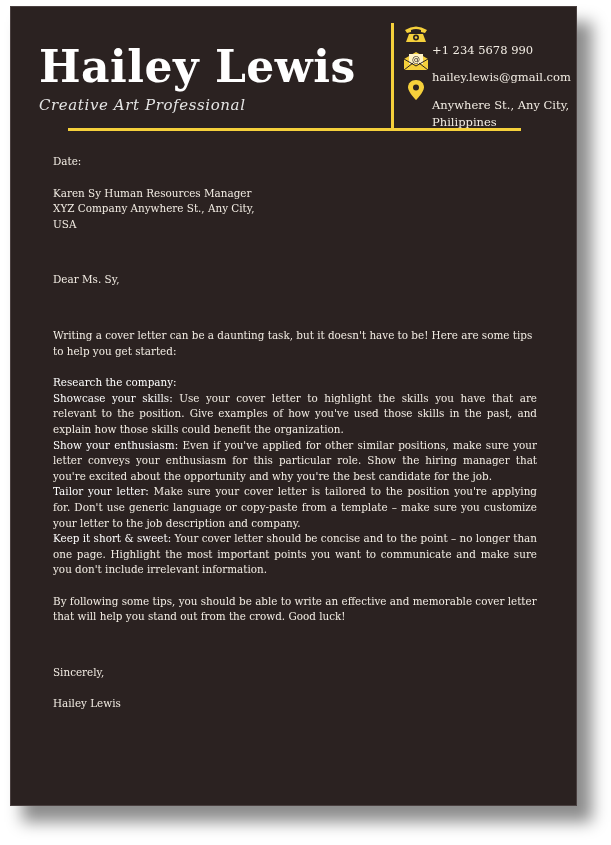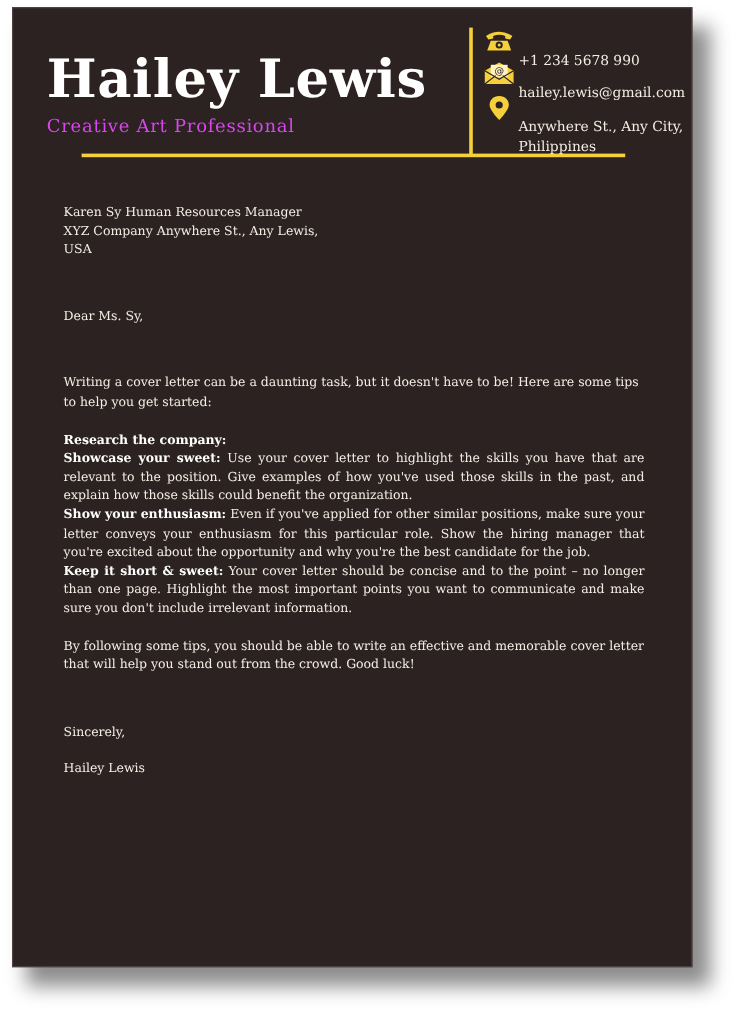--- a/index.html
+++ b/index.html
@@ -16,38 +16,38 @@
     background: #2b2221; border: 1px solid #4a4040; box-sizing: border-box;
     color: #f3ede4;
   }
   .name {
     position: absolute; left: 28px; top: 34px;
     font-family: "DejaVu Serif", serif; font-weight: bold; font-size: 44px;
     letter-spacing: 0.5px; color: #ffffff; white-space: nowrap;
   }
   .subtitle {
     position: absolute; left: 28px; top: 89px;
-    font-family: "DejaVu Serif", serif; font-size: 15px;
-    color: #d946ef; letter-spacing: 0.6px; white-space: nowrap;
+    font-family: "DejaVu Serif", serif; font-style: italic; font-size: 15px;
+    color: #e5e5e5; letter-spacing: 0.6px; white-space: nowrap;
   }
   .vline { position: absolute; left: 380px; top: 16px; width: 3px; height: 107px; background: #f5d03b; }
   .hline { position: absolute; left: 57px; top: 121px; width: 453px; height: 3px; background: #f5d03b; }
   .contact { position: absolute; left: 392px; font-size: 11.5px; color: #f3ede4; white-space: nowrap; }
   .contact .ic { position: absolute; left: 0; top: 0; width: 26px; height: 20px; }
   .contact .txt { position: absolute; left: 29px; top: 18px; line-height: 17px; }
   .c-phone { top: 17px; }
   .c-mail { top: 44px; }
   .c-addr { top: 72px; }
   .body {
     position: absolute; left: 42px; top: 147px; width: 484px;
     font-size: 10.4px; line-height: 15.6px; color: #f3ede4;
   }
   .body p { margin: 0; }
   .body .just { text-align: justify; }
-  .body b { font-weight: bold; color: #ffffff; }
+  .body b { font-weight: normal; color: #ffffff; }
   .gap1 { height: 16px; }
   .gap2 { height: 40px; }
   .gap3 { height: 15px; }
 </style>
 </head>
 <body>
 
 <div class="shadow"></div>
 <div class="page">
 
@@ -89,34 +89,36 @@
         <circle cx="13" cy="8.5" r="3" fill="#2b2221"></circle>
       </svg>
     </span>
     <span class="txt">
       <span>Anywhere St., Any City,</span><br>
       <span>Philippines</span>
     </span>
   </div>
 
   <div class="body">
+    <p>Date:</p>
     <div class="gap1"></div>
     <p>Karen Sy Human Resources Manager</p>
-    <p>XYZ Company Anywhere St., Any Lewis,</p>
+    <p>XYZ Company Anywhere St., Any City,</p>
     <p>USA</p>
     <div class="gap2"></div>
     <p>Dear Ms. Sy,</p>
     <div class="gap2"></div>
     <p>Writing a cover letter can be a daunting task, but it doesn't have to be! Here are some tips to help you get started:</p>
     <div class="gap1"></div>
 
     <p><b>Research the company:</b></p>
 
-    <p class="just"><b>Showcase your sweet:</b><span> Use your cover letter to highlight the skills you have that are relevant to the position. Give examples of how you've used those skills in the past, and explain how those skills could benefit the organization.</span></p>
+    <p class="just"><b>Showcase your skills:</b><span> Use your cover letter to highlight the skills you have that are relevant to the position. Give examples of how you've used those skills in the past, and explain how those skills could benefit the organization.</span></p>
     <p class="just"><b>Show your enthusiasm:</b><span> Even if you've applied for other similar positions, make sure your letter conveys your enthusiasm for this particular role. Show the hiring manager that you're excited about the opportunity and why you're the best candidate for the job.</span></p>
+    <p class="just"><b>Tailor your letter:</b><span> Make sure your cover letter is tailored to the position you're applying for. Don't use generic language or copy-paste from a template – make sure you customize your letter to the job description and company.</span></p>
     <p class="just"><b>Keep it short &amp; sweet:</b><span> Your cover letter should be concise and to the point – no longer than one page. Highlight the most important points you want to communicate and make sure you don't include irrelevant information.</span></p>
 
     <div class="gap1"></div>
     <p>By following some tips, you should be able to write an effective and memorable cover letter that will help you stand out from the crowd. Good luck!</p>
     <div class="gap2"></div>
     <p>Sincerely,</p>
     <div class="gap3"></div>
     <p>Hailey Lewis</p>
   </div>
 </div>

